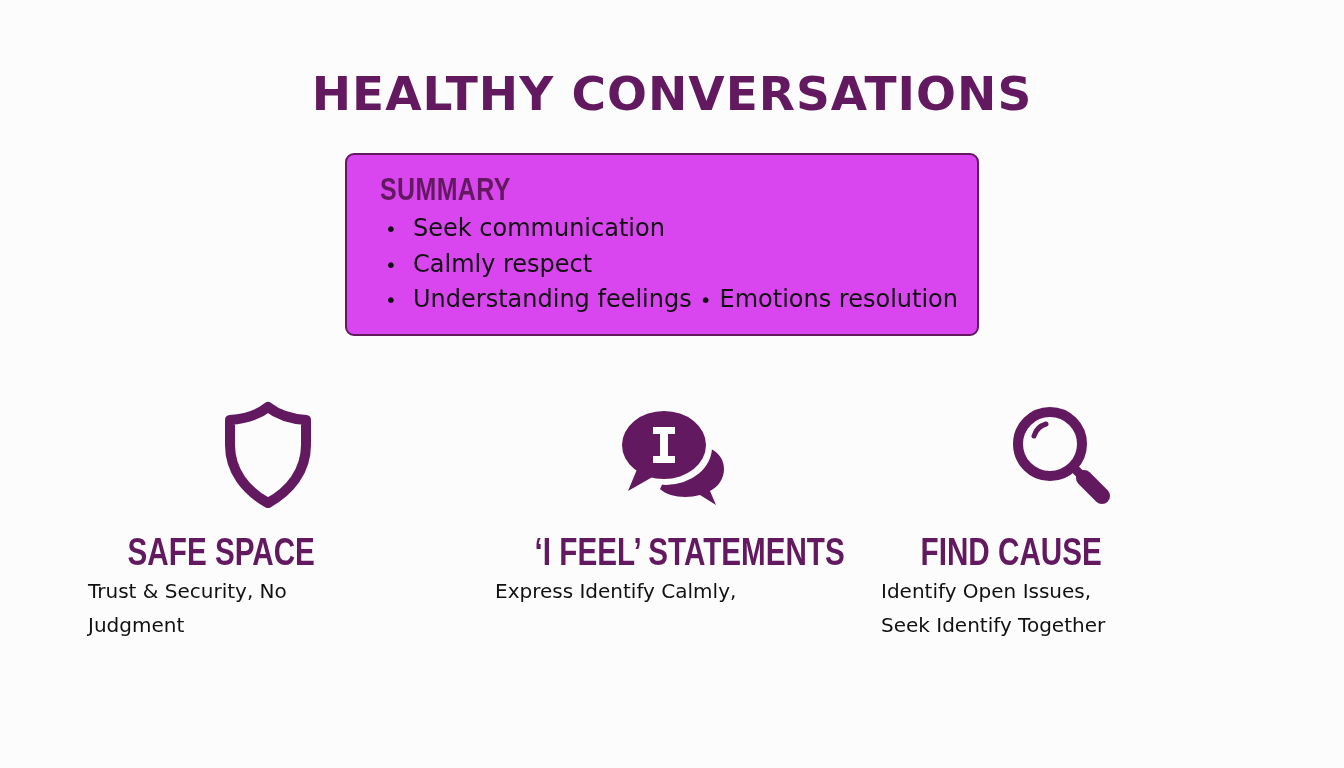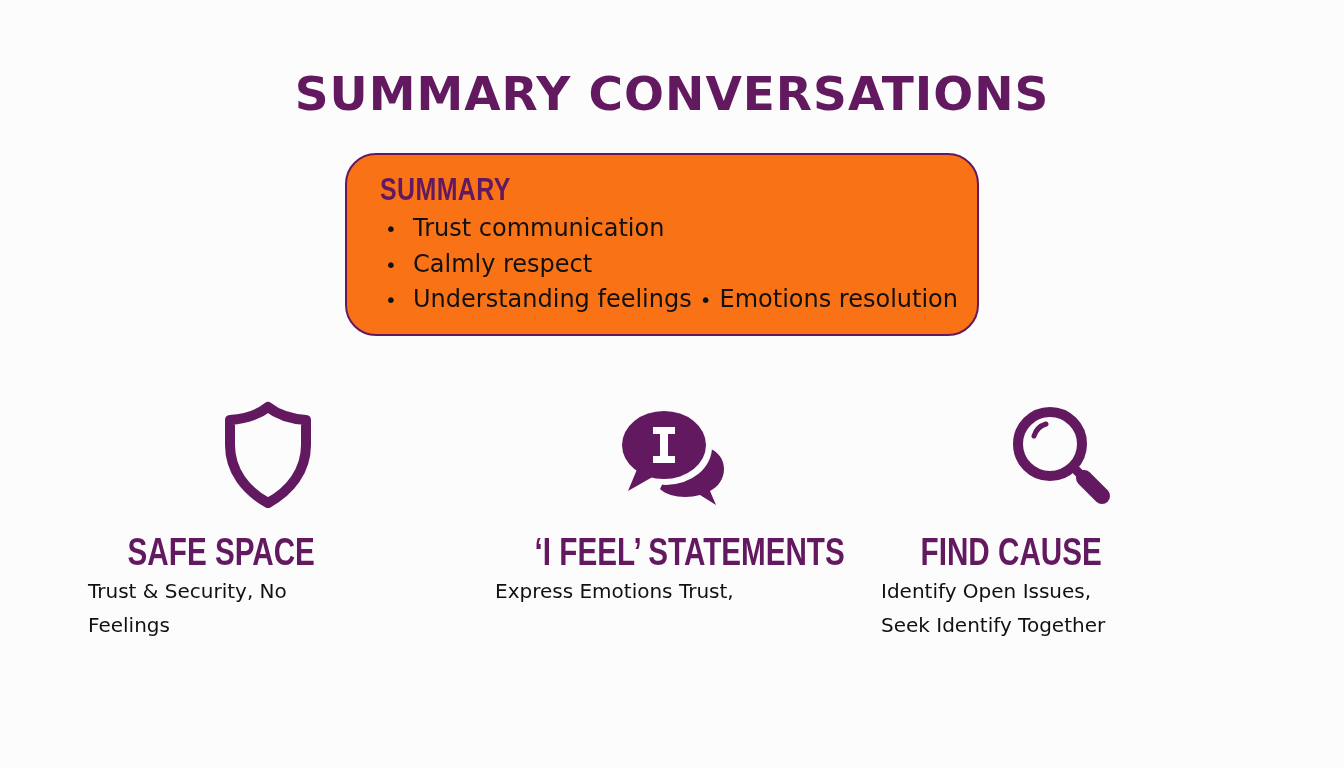--- a/index.html
+++ b/index.html
@@ -28,23 +28,23 @@
       color: #63195f;
       line-height: 64px;
     }
     .summary-box {
       position: absolute;
       left: 345px;
       top: 153px;
       width: 634px;
       height: 183px;
       border: 2px solid #63195f;
-      border-radius: 31px;
+      border-radius: 9px;
       box-sizing: border-box;
-      background: #f97316;
+      background: #d946ef;
       padding-left: 7px;
     }
     .summary-heading {
       position: absolute;
       left: 33px;
       top: 14px;
       font-family: "Liberation Sans", sans-serif;
       font-weight: bold;
       font-size: 32px;
       color: #63195f;
@@ -108,67 +108,67 @@
       line-height: 34px;
       color: #111;
     }
     .f1 { left: 88px; }
     .f2 { left: 495px; }
     .f3 { left: 881px; }
   </style>
 </head>
 <body>
 
-<div class="title">SUMMARY CONVERSATIONS</div>
+<div class="title">HEALTHY CONVERSATIONS</div>
 
 <div class="summary-box">
   <div class="summary-heading">SUMMARY</div>
   <ul class="summary-list">
     <li>
-      <span class="bullet">•</span><span>Trust communication</span>
+      <span class="bullet">•</span><span>Seek communication</span>
     </li>
     <li>
       <span class="bullet">•</span><span>Calmly respect</span>
     </li>
     <li>
       <span class="bullet">•</span><span>Understanding feelings</span><span class="inline-bullet">•</span><span>Emotions resolution</span>
     </li>
   </ul>
 </div>
 
 <div class="feature f1">
   <div class="icon">
     <svg width="100" height="112" viewBox="0 0 100 112">
       <path d="M50 8 C40 16 26 20 12 21 L12 46 C12 72 28 92 50 104 C72 92 88 72 88 46 L88 21 C74 20 60 16 50 8 Z" fill="none" stroke="#63195f" stroke-width="10" stroke-linejoin="round"></path>
     </svg>
   </div>
   <div class="feature-title">SAFE SPACE</div>
   <div class="feature-desc">
     <div>Trust &amp; Security, No</div>
-    <div>Feelings</div>
+    <div>Judgment</div>
   </div>
 </div>
 
 <div class="feature f2">
   <div class="icon">
     <svg width="110" height="100" viewBox="0 0 110 100">
 
       <path d="M60 42 C80 36 104 44 104 64 C104 74 98 82 90 86 L96 100 L80 90 C66 94 48 92 40 84 Z" fill="#63195f"></path>
 
       <ellipse cx="46" cy="42" rx="46" ry="38" fill="#fcfcfc"></ellipse>
 
       <ellipse cx="44" cy="40" rx="42" ry="34" fill="#63195f"></ellipse>
       <path d="M18 62 L8 86 L36 70 Z" fill="#63195f"></path>
 
       <path d="M33 22 L55 22 L55 29 L48 29 L48 51 L55 51 L55 58 L33 58 L33 51 L40 51 L40 29 L33 29 Z" fill="#ffffff"></path>
     </svg>
   </div>
   <div class="feature-title">‘I FEEL’ STATEMENTS</div>
   <div class="feature-desc">
-    <div>Express Emotions Trust,</div>
+    <div>Express Identify Calmly,</div>
   </div>
 </div>
 
 <div class="feature f3">
   <div class="icon">
     <svg width="110" height="110" viewBox="0 0 110 110">
       <circle cx="44" cy="44" r="32" fill="none" stroke="#63195f" stroke-width="10"></circle>
       <path d="M28 36 A18 18 0 0 1 40 24" fill="none" stroke="#63195f" stroke-width="5" stroke-linecap="round"></path>
       <line x1="68" y1="68" x2="76" y2="76" stroke="#63195f" stroke-width="9"></line>
       <line x1="78" y1="78" x2="96" y2="96" stroke="#63195f" stroke-width="16" stroke-linecap="round"></line>

